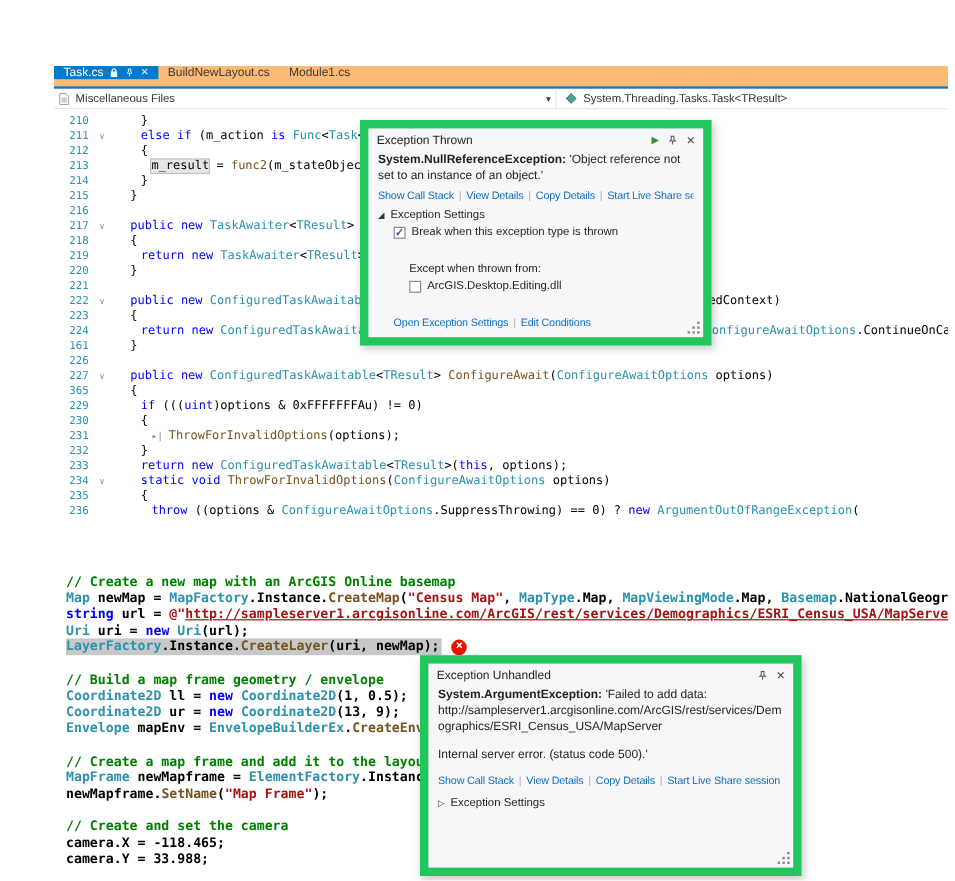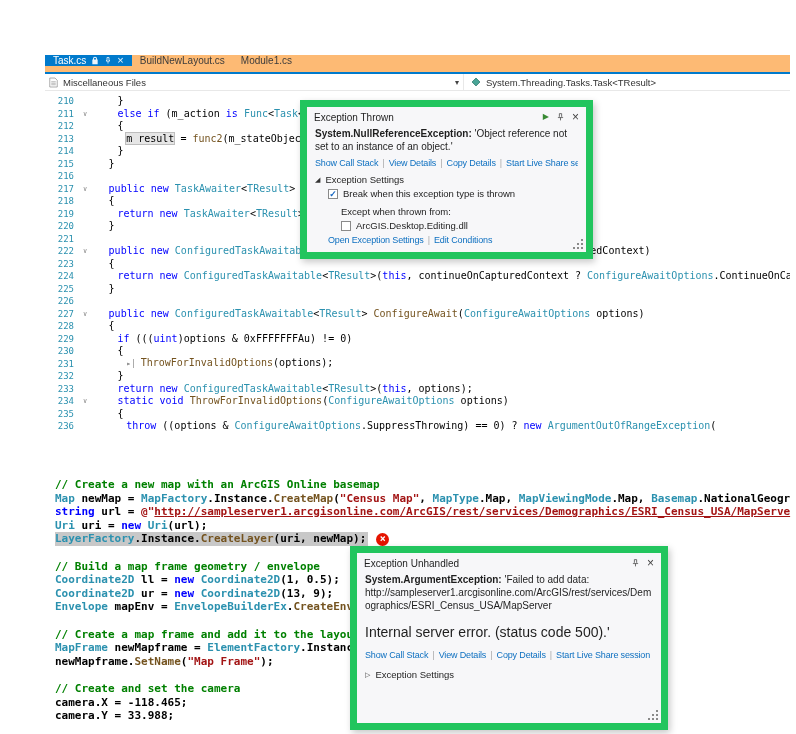--- a/index.html
+++ b/index.html
@@ -52,23 +52,23 @@
   .p-box{margin-top:4px;height:70px;background:#FCFCFC;border:1px solid #CDCDCD;padding:3px 5px;font-size:9.5px;line-height:12px}
   .p-links{margin-top:5px;color:var(--link);font-size:9px;letter-spacing:-0.15px;white-space:nowrap;overflow:hidden}
   .p-links .pipe{color:#AAA;margin:0 4px;letter-spacing:0}
   .plink{cursor:pointer}
   .p-settings{margin-top:6px;font-size:9.5px;color:#1e1e1e}
   .p-set-title{display:flex;align-items:center;gap:5px}
   .exp{font-size:7px;color:#333}
   .cbrow{display:flex;align-items:center;gap:5px;margin-top:3px;padding-left:13px}
   .cbrow.lvl2{padding-left:26px}
   .cb{flex:0 0 10px;width:10px;height:10px;background:#fff;border:1px solid #8A8A8A;font-size:9px;line-height:9px;text-align:center;color:#1565C0;font-weight:bold}
-  .except{margin-top:7px;padding-left:26px}
-  .p-links2{padding-left:13px;margin-top:4px}
-  .p-detail{margin-top:12px;font-size:14px}
+  .except{margin-top:20px;padding-left:26px}
+  .p-links2{padding-left:13px;margin-top:20px}
+  .p-detail{margin-top:12px;font-size:10px}
   .popup2 .p-links{margin-top:10px}
   .popup2 .p-set-title{margin-top:9px;font-size:9.5px}
   .grip{position:absolute;right:3px;bottom:3px;width:11px;height:11px}
   .grip::before{content:"";position:absolute;right:0;bottom:0;width:2px;height:2px;background:#8A8A8A;
     box-shadow:-4px 0 0 #8A8A8A,-8px 0 0 #8A8A8A,0 -4px 0 #8A8A8A,-4px -4px 0 #8A8A8A,0 -8px 0 #8A8A8A}
 </style>
 </head>
 <body>
 
 <div class="canvas">
@@ -128,24 +128,24 @@
         <div class="cl"><span class="ln">215</span><span class="outl"></span><span class="code"><span class="ind" style="width: 17.6px;"></span><span class="tok-n">}</span></span></div>
         <div class="cl"><span class="ln">216</span><span class="outl"></span><span class="code"></span></div>
         <div class="cl"><span class="ln">217</span><span class="outl">∨</span><span class="code"><span class="ind" style="width: 17.6px;"></span><span class="tok-k">public</span><span class="tok-n"> </span><span class="tok-k">new</span><span class="tok-n"> </span><span class="tok-t">TaskAwaiter</span><span class="tok-n">&lt;</span><span class="tok-t">TResult</span><span class="tok-n">&gt; </span><span class="tok-m">GetAwaiter</span><span class="tok-n">()</span></span></div>
         <div class="cl"><span class="ln">218</span><span class="outl"></span><span class="code"><span class="ind" style="width: 17.6px;"></span><span class="tok-n">{</span></span></div>
         <div class="cl"><span class="ln">219</span><span class="outl"></span><span class="code"><span class="ind" style="width: 26.4px;"></span><span class="tok-k">return</span><span class="tok-n"> </span><span class="tok-k">new</span><span class="tok-n"> </span><span class="tok-t">TaskAwaiter</span><span class="tok-n">&lt;</span><span class="tok-t">TResult</span><span class="tok-n">&gt;(</span><span class="tok-k">this</span><span class="tok-n">);</span></span></div>
         <div class="cl"><span class="ln">220</span><span class="outl"></span><span class="code"><span class="ind" style="width: 17.6px;"></span><span class="tok-n">}</span></span></div>
         <div class="cl"><span class="ln">221</span><span class="outl"></span><span class="code"></span></div>
         <div class="cl"><span class="ln">222</span><span class="outl">∨</span><span class="code"><span class="ind" style="width: 17.6px;"></span><span class="tok-k">public</span><span class="tok-n"> </span><span class="tok-k">new</span><span class="tok-n"> </span><span class="tok-t">ConfiguredTaskAwaitable</span><span class="tok-n">&lt;</span><span class="tok-t">TResult</span><span class="tok-n">&gt; </span><span class="tok-m">ConfigureAwait</span><span class="tok-n">(</span><span class="tok-k">bool</span><span class="tok-n"> continueOnCapturedContext)</span></span></div>
         <div class="cl"><span class="ln">223</span><span class="outl"></span><span class="code"><span class="ind" style="width: 17.6px;"></span><span class="tok-n">{</span></span></div>
         <div class="cl"><span class="ln">224</span><span class="outl"></span><span class="code"><span class="ind" style="width: 26.4px;"></span><span class="tok-k">return</span><span class="tok-n"> </span><span class="tok-k">new</span><span class="tok-n"> </span><span class="tok-t">ConfiguredTaskAwaitable</span><span class="tok-n">&lt;</span><span class="tok-t">TResult</span><span class="tok-n">&gt;(</span><span class="tok-k">this</span><span class="tok-n">, continueOnCapturedContext ? </span><span class="tok-t">ConfigureAwaitOptions</span><span class="tok-n">.ContinueOnCapturedContext : </span></span></div>
-        <div class="cl"><span class="ln">225</span><span class="outl"></span><span class="code"><span class="ind" style="width: 17.6px;"></span><span class="tok-n">}</span></span></div>
+        <div class="cl"><span class="ln">161</span><span class="outl"></span><span class="code"><span class="ind" style="width: 17.6px;"></span><span class="tok-n">}</span></span></div>
         <div class="cl"><span class="ln">226</span><span class="outl"></span><span class="code"></span></div>
         <div class="cl"><span class="ln">227</span><span class="outl">∨</span><span class="code"><span class="ind" style="width: 17.6px;"></span><span class="tok-k">public</span><span class="tok-n"> </span><span class="tok-k">new</span><span class="tok-n"> </span><span class="tok-t">ConfiguredTaskAwaitable</span><span class="tok-n">&lt;</span><span class="tok-t">TResult</span><span class="tok-n">&gt; </span><span class="tok-m">ConfigureAwait</span><span class="tok-n">(</span><span class="tok-t">ConfigureAwaitOptions</span><span class="tok-n"> options)</span></span></div>
-        <div class="cl"><span class="ln">228</span><span class="outl"></span><span class="code"><span class="ind" style="width: 17.6px;"></span><span class="tok-n">{</span></span></div>
+        <div class="cl"><span class="ln">365</span><span class="outl"></span><span class="code"><span class="ind" style="width: 17.6px;"></span><span class="tok-n">{</span></span></div>
         <div class="cl"><span class="ln">229</span><span class="outl"></span><span class="code"><span class="ind" style="width: 26.4px;"></span><span class="tok-k">if</span><span class="tok-n"> (((</span><span class="tok-k">uint</span><span class="tok-n">)options &amp; 0xFFFFFFFAu) != 0)</span></span></div>
         <div class="cl"><span class="ln">230</span><span class="outl"></span><span class="code"><span class="ind" style="width: 26.4px;"></span><span class="tok-n">{</span></span></div>
         <div class="cl"><span class="ln">231</span><span class="outl"></span><span class="code"><span class="ind" style="width: 35.2px;"></span><span class="tok-g">▸| </span><span class="tok-m">ThrowForInvalidOptions</span><span class="tok-n">(options);</span></span></div>
         <div class="cl"><span class="ln">232</span><span class="outl"></span><span class="code"><span class="ind" style="width: 26.4px;"></span><span class="tok-n">}</span></span></div>
         <div class="cl"><span class="ln">233</span><span class="outl"></span><span class="code"><span class="ind" style="width: 26.4px;"></span><span class="tok-k">return</span><span class="tok-n"> </span><span class="tok-k">new</span><span class="tok-n"> </span><span class="tok-t">ConfiguredTaskAwaitable</span><span class="tok-n">&lt;</span><span class="tok-t">TResult</span><span class="tok-n">&gt;(</span><span class="tok-k">this</span><span class="tok-n">, options);</span></span></div>
         <div class="cl"><span class="ln">234</span><span class="outl">∨</span><span class="code"><span class="ind" style="width: 26.4px;"></span><span class="tok-k">static</span><span class="tok-n"> </span><span class="tok-k">void</span><span class="tok-n"> </span><span class="tok-m">ThrowForInvalidOptions</span><span class="tok-n">(</span><span class="tok-t">ConfigureAwaitOptions</span><span class="tok-n"> options)</span></span></div>
         <div class="cl"><span class="ln">235</span><span class="outl"></span><span class="code"><span class="ind" style="width: 26.4px;"></span><span class="tok-n">{</span></span></div>
         <div class="cl"><span class="ln">236</span><span class="outl"></span><span class="code"><span class="ind" style="width: 35.2px;"></span><span class="tok-k">throw</span><span class="tok-n"> ((options &amp; </span><span class="tok-t">ConfigureAwaitOptions</span><span class="tok-n">.SuppressThrowing) == 0) ? </span><span class="tok-k">new</span><span class="tok-n"> </span><span class="tok-t">ArgumentOutOfRangeException</span><span class="tok-n">(</span></span></div>
       </div>
   </div>

